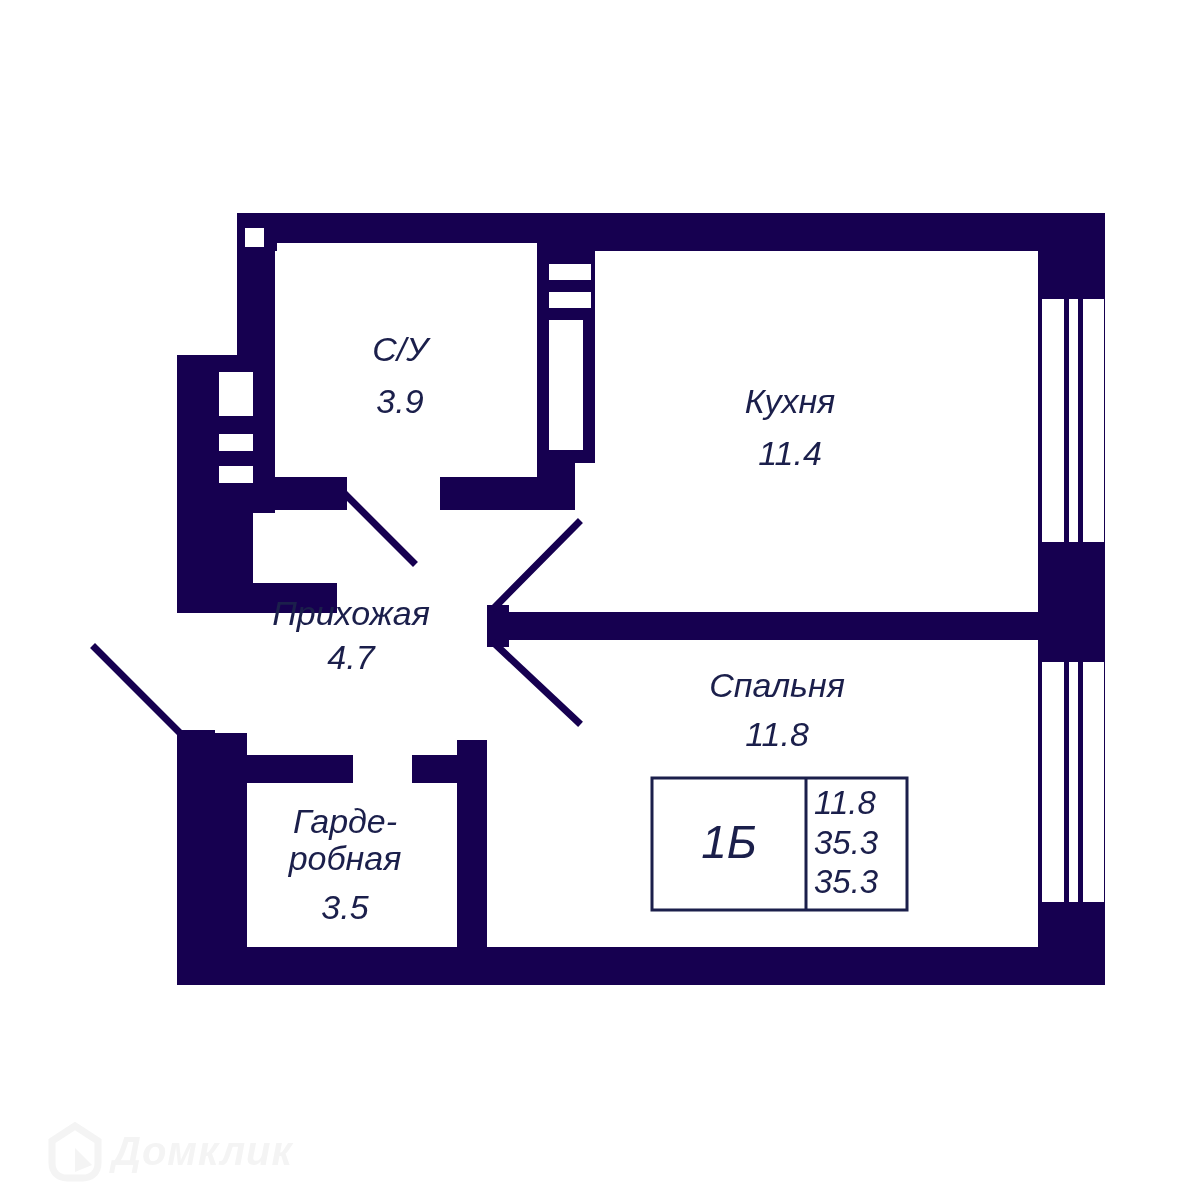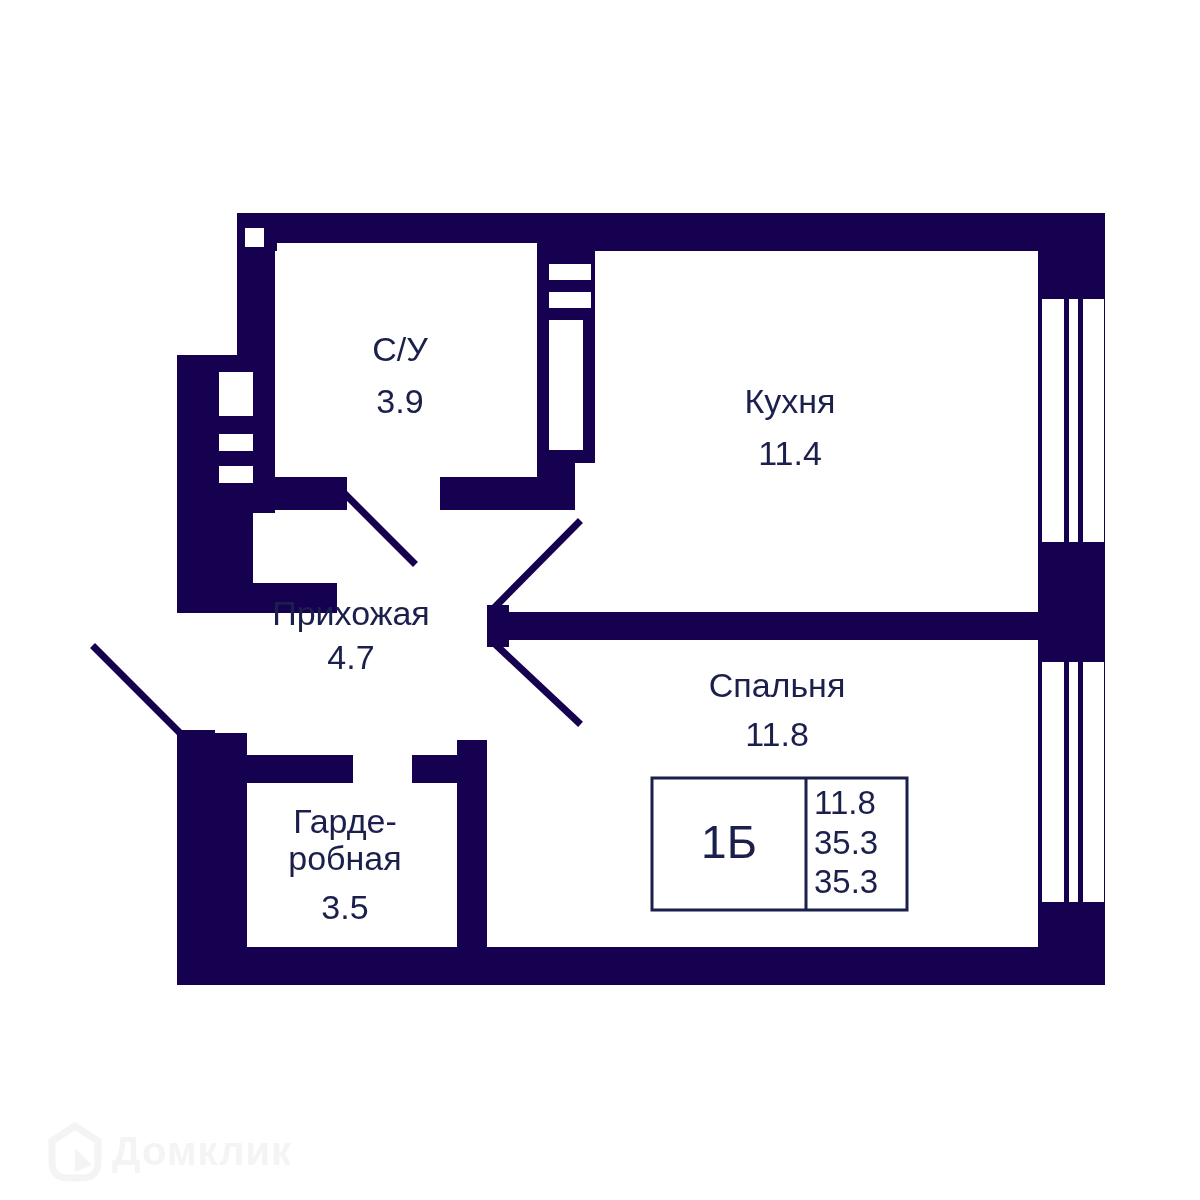--- a/index.html
+++ b/index.html
@@ -13,20 +13,21 @@
     position: relative;
     overflow: hidden;
     font-family: "Liberation Sans", sans-serif;
   }
   #floorplan-root {
     position: absolute;
     left: 0;
     top: 0;
     width: 1200px;
     height: 1200px;
+    font-style: italic;
   }
   svg.plan {
     display: block;
     width: 1200px;
     height: 1200px;
   }
   .room-label {
     font-family: "Liberation Sans", sans-serif;
     font-size: 34px;
     fill: #1b1f4b;

